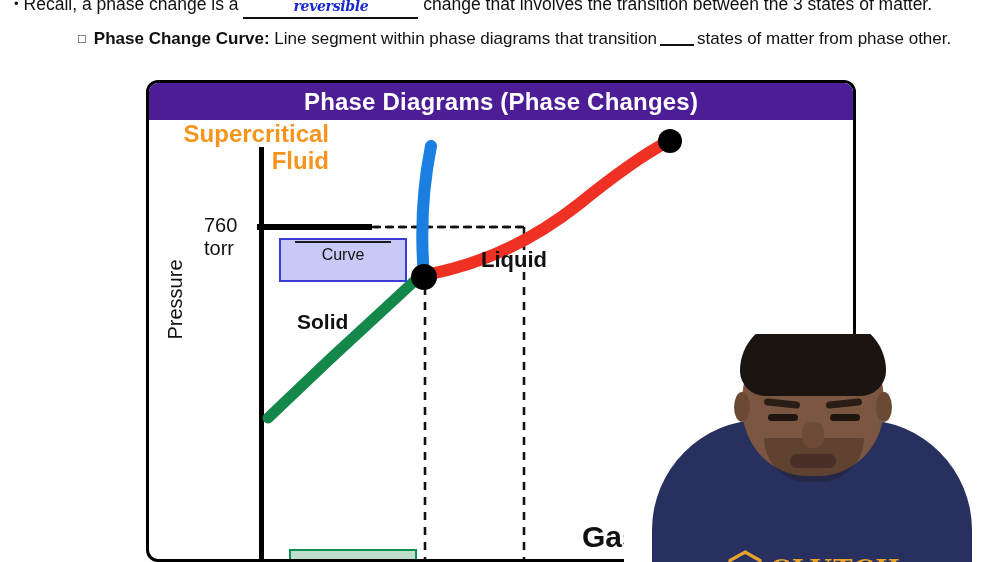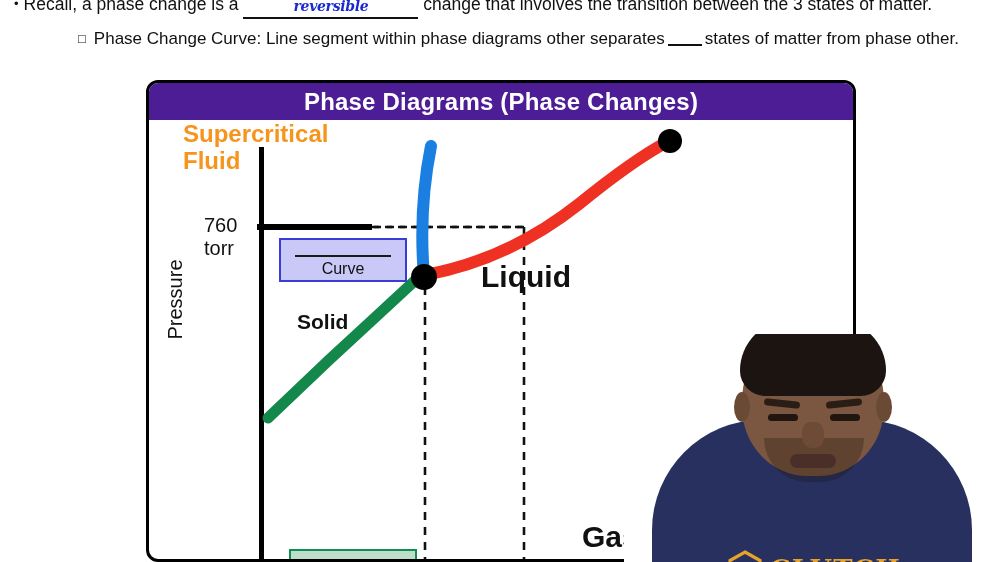--- a/index.html
+++ b/index.html
@@ -16,21 +16,21 @@
   #note1 .bullet{font-size:13px;vertical-align:2px;margin-right:5px;}
   .blankfill{position:relative;display:inline-block;min-width:175px;
      border-bottom:2px solid #111;text-align:center;vertical-align:-2px;}
   .handwrite{
      color:#1b2ad0;font-family:"DejaVu Serif",serif;font-style:italic;
      font-size:14px;font-weight:700;letter-spacing:-.3px;
      position:relative;top:-1px;
   }
   #note2{left:78px;top:29px;font-size:17px;}
   #note2 .chk{font-size:13px;margin-right:8px;vertical-align:1px;}
-  #note2 .term{font-weight:normal;margin-top:16px;}
+  #note2 .term{font-weight:bold;margin-top:16px;}
   .blank-short{display:inline-block;width:34px;border-bottom:2px solid #111;
      vertical-align:-2px;margin:0 3px;}
 
   
   #slide{
     position:absolute;left:146px;top:80px;width:710px;height:482px;
     background:#fff;border:3px solid #000;border-radius:12px;
     box-sizing:border-box;overflow:hidden;
   }
   #slide-titlebar{
@@ -46,37 +46,37 @@
     position:absolute;left:-34px;top:168px;width:120px;text-align:center;
     transform:rotate(-90deg);font-size:20px;color:#111;
   }
   #tick-760{position:absolute;left:108px;top:104px;width:115px;height:6px;background:#000;}
   #label-760{position:absolute;left:55px;top:94px;width:52px;font-size:20px;
      line-height:23px;color:#111;text-align:left;}
 
   
   .region{position:absolute;font-weight:bold;color:#111;}
   #label-solid{left:148px;top:190px;font-size:21px;}
-  #label-liquid{left:332px;top:140px;font-size:30px;}
+  #label-liquid{left:332px;top:127px;font-size:22px;}
   #label-gas{left:412px;top:400px;font-size:30px;margin-left:21px;}
   #label-supercritical{
-    left:530px;top:25px;width:180px;text-align:left;color:#f7941d;
-    font-size:24px;font-weight:bold;line-height:27px;margin-left:34px;
+    left:530px;top:25px;width:180px;text-align:right;color:#f7941d;
+    font-size:24px;font-weight:bold;line-height:27px;
   }
 
   
   .normal-line{position:absolute;font-size:19.5px;color:#111;}
   #normal-mp{left:486px;top:309px;}
   #normal-bp{left:486px;top:345px;}
 
   
   .curvebox{
     position:absolute;box-sizing:border-box;border-width:2px;border-style:solid;
     display:flex;flex-direction:column;justify-content:flex-end;
-    align-items:center;padding-bottom:3px;
+    align-items:center;padding-bottom:17px;
   }
   .curvebox .wline{width:78%;height:0;border-top:2px solid #1a1a1a;margin-bottom:3px;}
   .curvebox .clabel{font-size:16px;color:#111;line-height:17px;}
   #box-fusion{left:130px;top:118px;width:128px;height:44px;
      background:#c9c9f7;border-color:#3b3bd6;}
   #box-vaporization{left:478px;top:230px;width:120px;height:44px;
      background:#fbc4c0;border-color:#ef3124;}
   #box-sublimation{left:140px;top:429px;width:128px;height:44px;
      background:#bedecb;border-color:#0f9050;}
 
@@ -124,21 +124,21 @@
   <div class="note-line" id="note1">
     <span class="bullet">•</span><span>Recall, a phase change is a</span>
     <span class="blankfill">
       <span class="handwrite">reversible</span>
     </span>
     <span>change that involves the transition between the 3 states of matter.</span>
   </div>
 
   <div class="note-line" id="note2">
     <span class="chk">□</span><span class="term">Phase Change Curve:</span>
-    <span>Line segment within phase diagrams other separates</span><span class="blank-short"></span><span>states of matter from phase other.</span>
+    <span>Line segment within phase diagrams that transition</span><span class="blank-short"></span><span>states of matter from phase other.</span>
   </div>
 
   <div id="slide">
 
     <div id="slide-titlebar">
       <span id="slide-title">Phase Diagrams (Phase Changes)</span>
     </div>
 
     <div id="plot">
 

